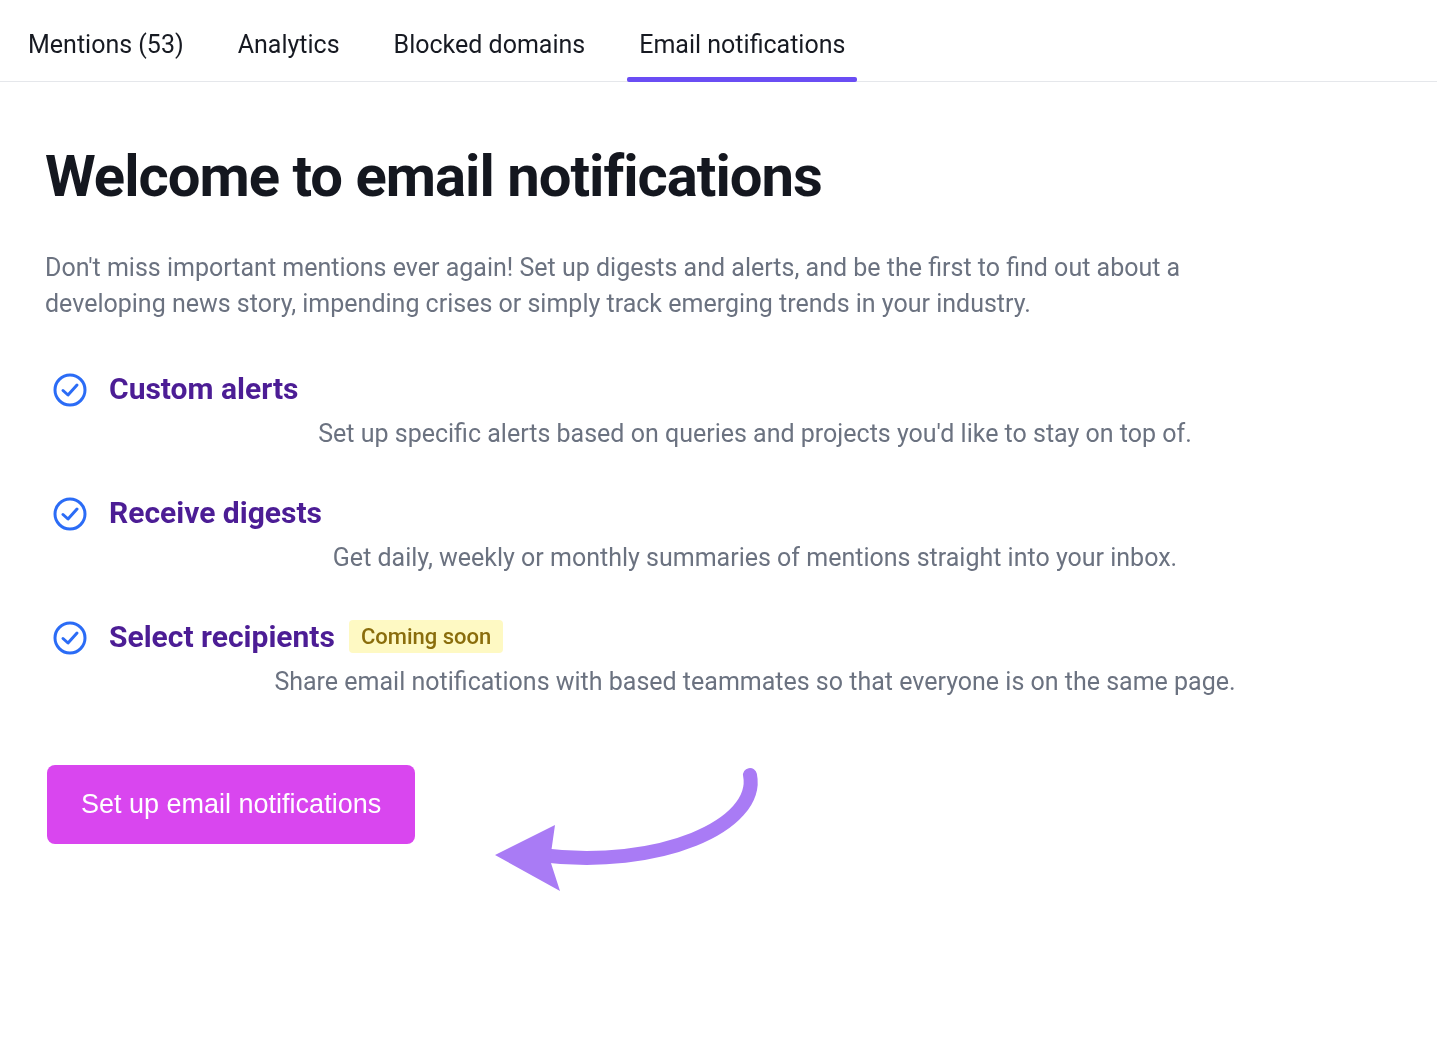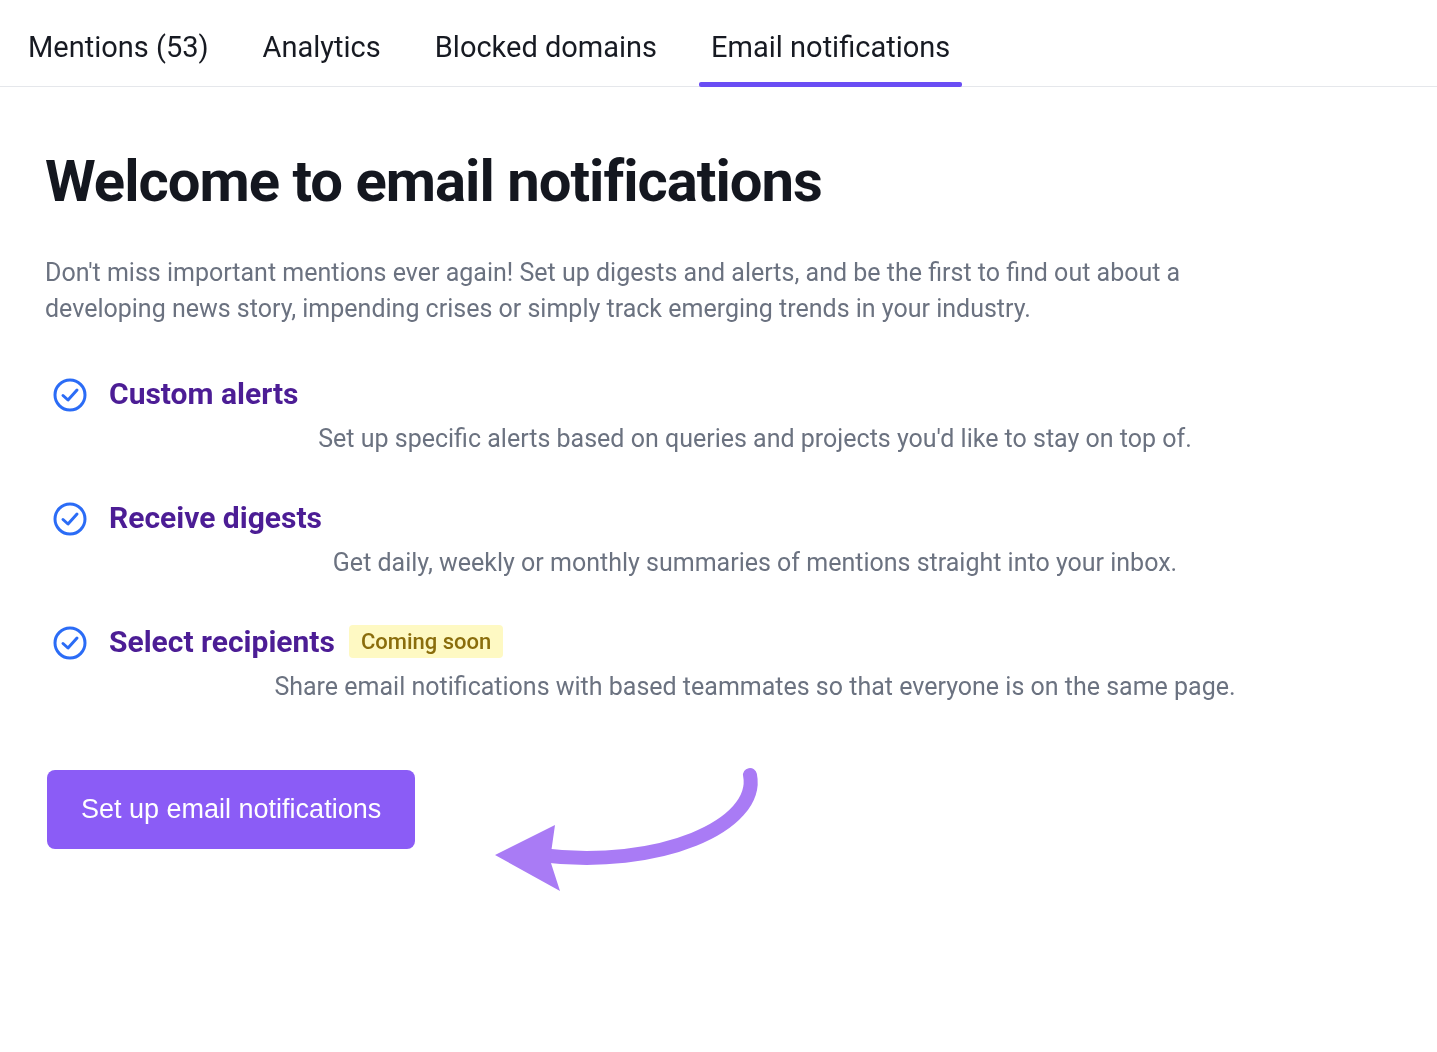--- a/index.html
+++ b/index.html
@@ -12,21 +12,21 @@
     overflow: hidden;
   }
 
   .tabs {
     display: flex;
     gap: 54px;
     padding: 30px 28px 0 28px;
     border-bottom: 1px solid #e5e7eb;
   }
   .tab {
-    font-size: 29px;
+    font-size: 25px;
     color: #171a22;
     padding-bottom: 22px;
     cursor: pointer;
     position: relative;
   }
   .tab.active::after {
     content: "";
     position: absolute;
     left: -12px;
     right: -12px;
@@ -94,21 +94,21 @@
     background: #fef9c3;
     padding: 4px 12px;
     border-radius: 4px;
     font-weight: 500;
   }
 
   .cta {
     margin-top: 22px;
     margin-left: 2px;
     display: inline-block;
-    background: #8b5cf6;
+    background: #d946ef;
     color: #ffffff;
     font-size: 27px;
     font-weight: 500;
     border: none;
     border-radius: 8px;
     padding: 24px 34px;
     cursor: pointer;
   }
 
   .arrow-annotation {

